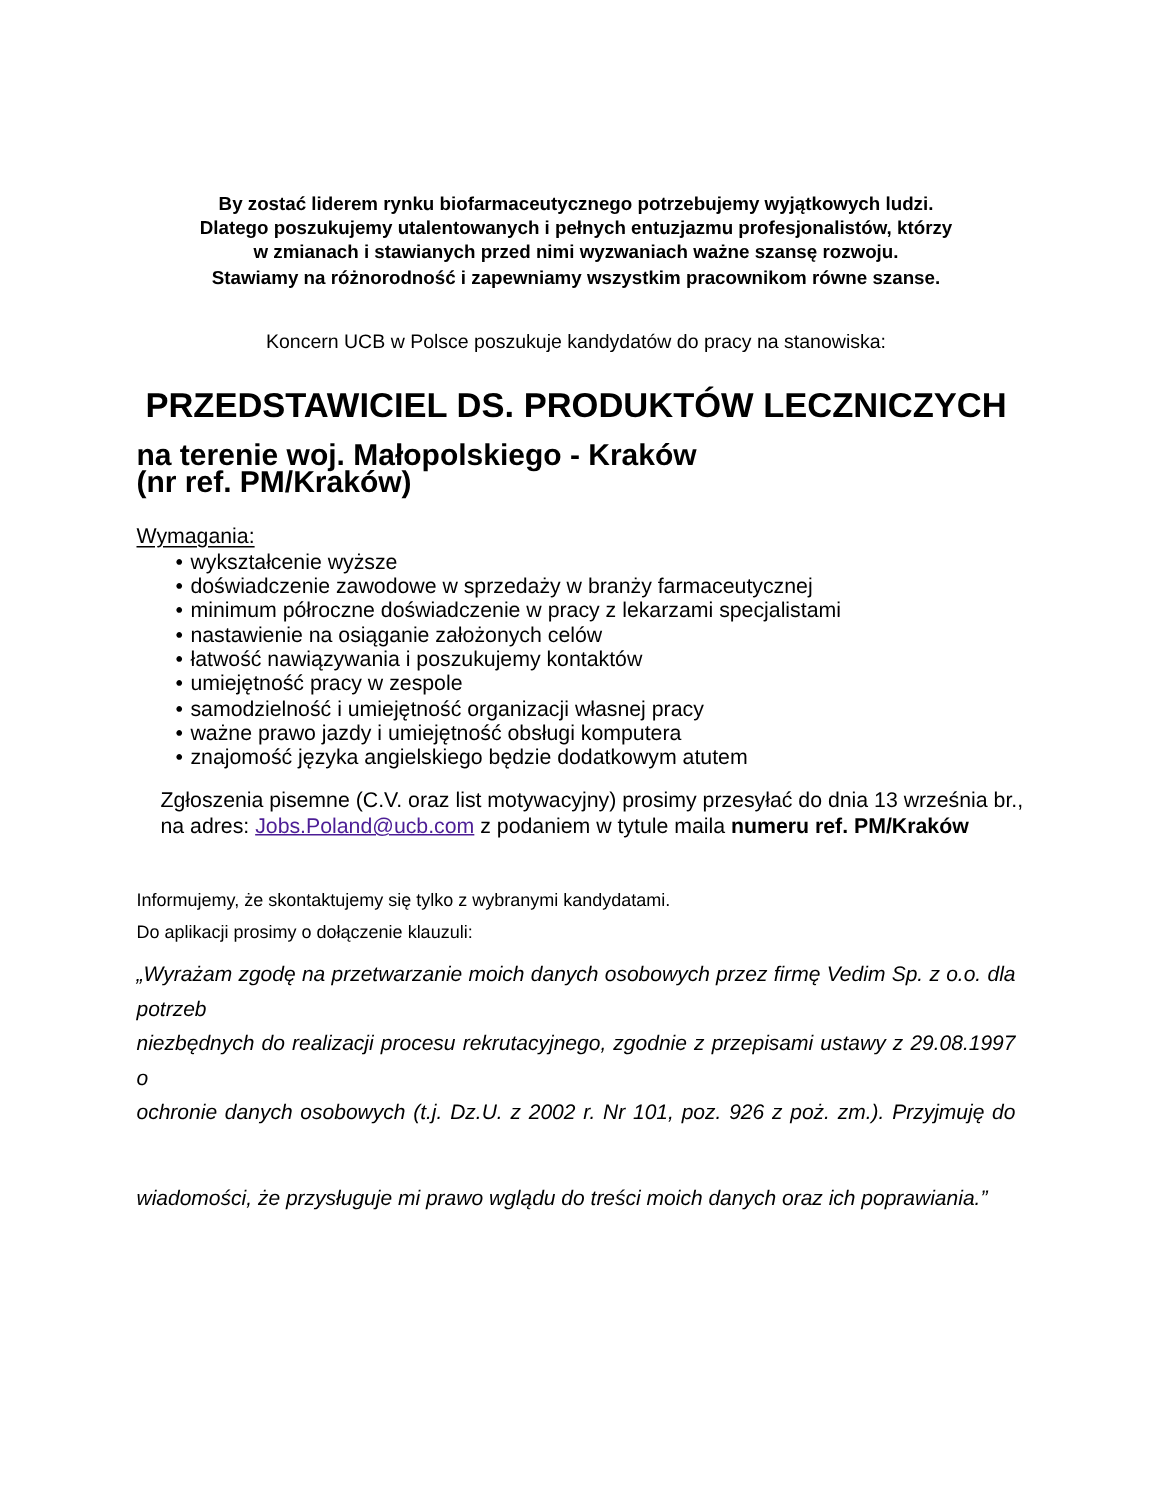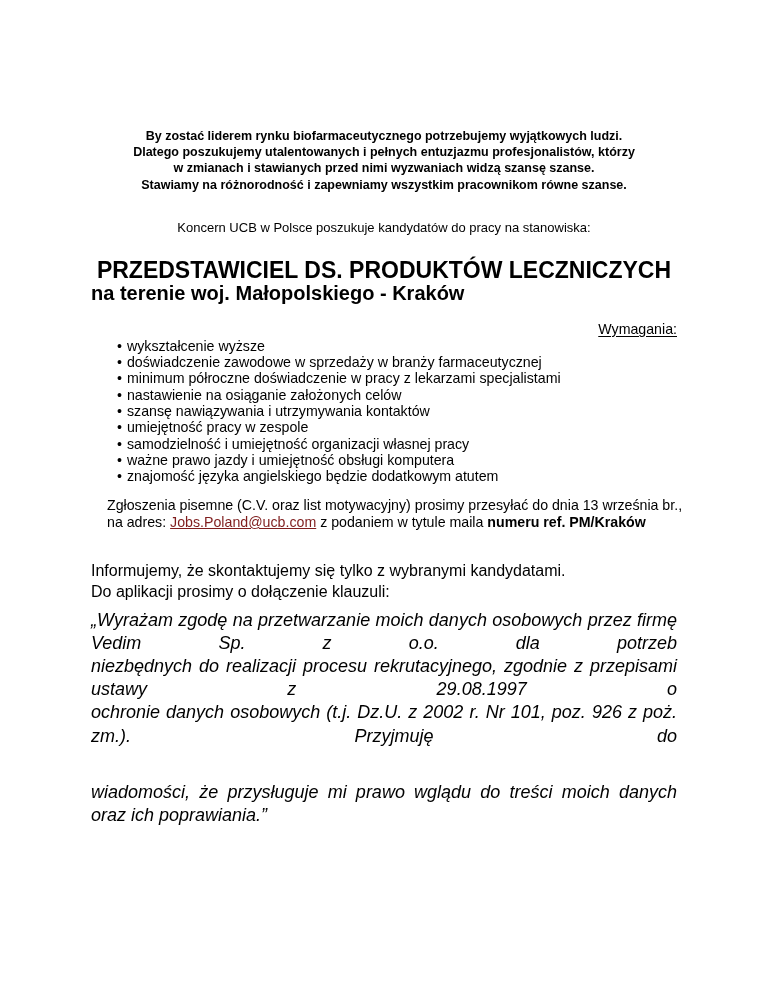--- a/index.html
+++ b/index.html
@@ -34,40 +34,39 @@
   
   .company {
     margin-top: 27px;
     text-align: center;
     font-size: 13px;
     line-height: 15px;
   }
 
   
   .title {
-    margin: 22px 0 1px 0;
+    margin: 22px 0 12px 0;
     text-align: center;
     font-size: 23px;
     font-weight: bold;
     line-height: 26px;
     letter-spacing: 0;
   }
   .subtitle {
     text-align: left;
     font-size: 20px;
     font-weight: bold;
     line-height: 18px;
   }
 
   
   .req-heading {
     margin-top: 19px;
     font-size: 14.2px;
     line-height: 17px;
-    text-align: right;
   }
   .req-heading .uline {
     text-decoration: underline;
     text-underline-offset: 2px;
   }
   .req-list {
     margin: 0;
     padding: 0 0 0 26px;
     list-style: none;
     font-size: 14.2px;
@@ -81,36 +80,36 @@
 
   
   .apply {
     margin-top: 13px;
     font-size: 14.2px;
     line-height: 16.4px;
     margin-left: 16px;
   }
   .apply b { font-weight: bold; }
   .email-link {
-    color: #7f1d1d;
+    color: #4c1d95;
     text-decoration: underline;
     cursor: pointer;
   }
 
   
   .note {
     margin-top: 31px;
-    font-size: 16px;
+    font-size: 12px;
     line-height: 20.4px;
   }
 
   
   .quote {
     margin-top: 7px;
-    font-size: 18px;
+    font-size: 14px;
     font-style: italic;
     line-height: 23.1px;
   }
   .quote .jline {
     text-align: justify;
     text-align-last: justify;
   }
   .quote .jline.last {
     text-align-last: left;
     margin-top: 33px;
@@ -118,37 +117,38 @@
 </style>
 </head>
 <body>
 
 <div class="page">
   <div class="content">
 
     <div class="intro">
       <div class="nowrap">By zostać liderem rynku biofarmaceutycznego potrzebujemy wyjątkowych ludzi.</div>
       <div class="nowrap">Dlatego poszukujemy utalentowanych i pełnych entuzjazmu profesjonalistów, którzy</div>
-      <div class="nowrap">w zmianach i stawianych przed nimi wyzwaniach widzą szansę szanse.</div>
+      <div class="nowrap">w zmianach i stawianych przed nimi wyzwaniach ważne szansę rozwoju.</div>
       <div class="nowrap">Stawiamy na różnorodność i zapewniamy wszystkim pracownikom równe szanse.</div>
     </div>
 
     <div class="company nowrap">Koncern UCB w Polsce poszukuje kandydatów do pracy na stanowiska:</div>
 
     <h1 class="title nowrap">PRZEDSTAWICIEL DS. PRODUKTÓW LECZNICZYCH</h1>
     <div class="subtitle nowrap">na terenie woj. Małopolskiego - Kraków</div>
+    <div class="subtitle nowrap">(nr ref. PM/Kraków)</div>
 
     <div class="req-heading"><span class="uline">Wymagania:</span></div>
 
     <ul class="req-list">
       <li><span class="bullet">•</span><span>wykształcenie wyższe</span></li>
       <li><span class="bullet">•</span><span>doświadczenie zawodowe w sprzedaży w branży farmaceutycznej</span></li>
       <li><span class="bullet">•</span><span>minimum półroczne doświadczenie w pracy z lekarzami specjalistami</span></li>
       <li><span class="bullet">•</span><span>nastawienie na osiąganie założonych celów</span></li>
-      <li><span class="bullet">•</span><span>szansę nawiązywania i utrzymywania kontaktów</span></li>
+      <li><span class="bullet">•</span><span>łatwość nawiązywania i poszukujemy kontaktów</span></li>
       <li><span class="bullet">•</span><span>umiejętność pracy w zespole</span></li>
       <li><span class="bullet">•</span><span>samodzielność i umiejętność organizacji własnej pracy</span></li>
       <li><span class="bullet">•</span><span>ważne prawo jazdy i umiejętność obsługi komputera</span></li>
       <li><span class="bullet">•</span><span>znajomość języka angielskiego będzie dodatkowym atutem</span></li>
     </ul>
 
     <div class="apply">
       <div class="nowrap">Zgłoszenia pisemne (C.V. oraz list motywacyjny) prosimy przesyłać do dnia 13 września br.,</div>
       <div class="nowrap"><span>na adres: </span><a class="email-link">Jobs.Poland@ucb.com</a><span> z podaniem w tytule maila </span><b>numeru ref. PM/Kraków</b></div>
     </div>

